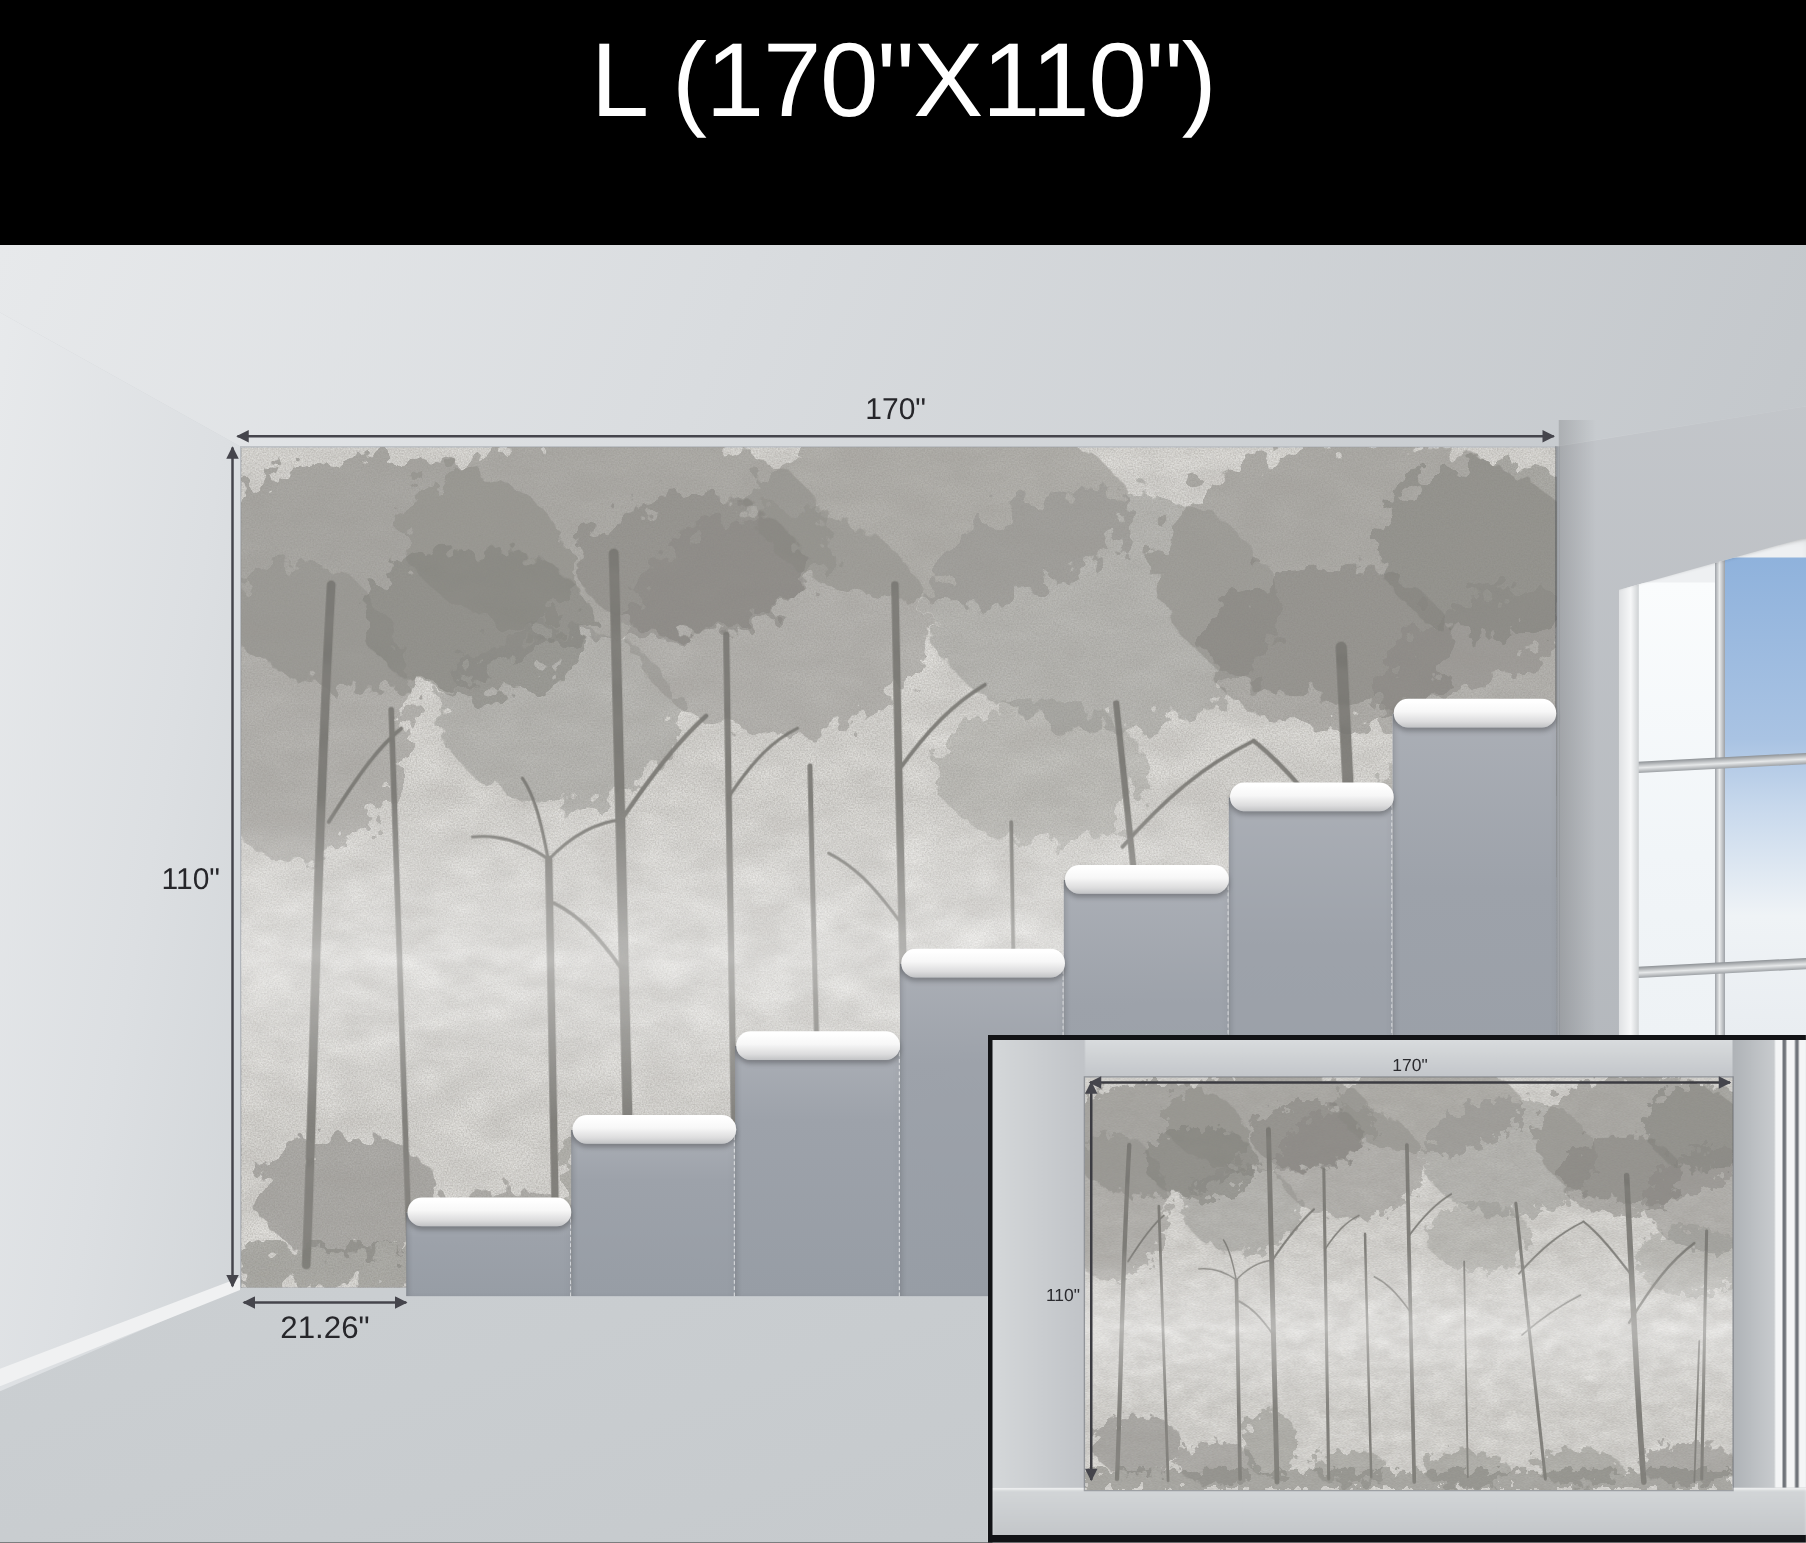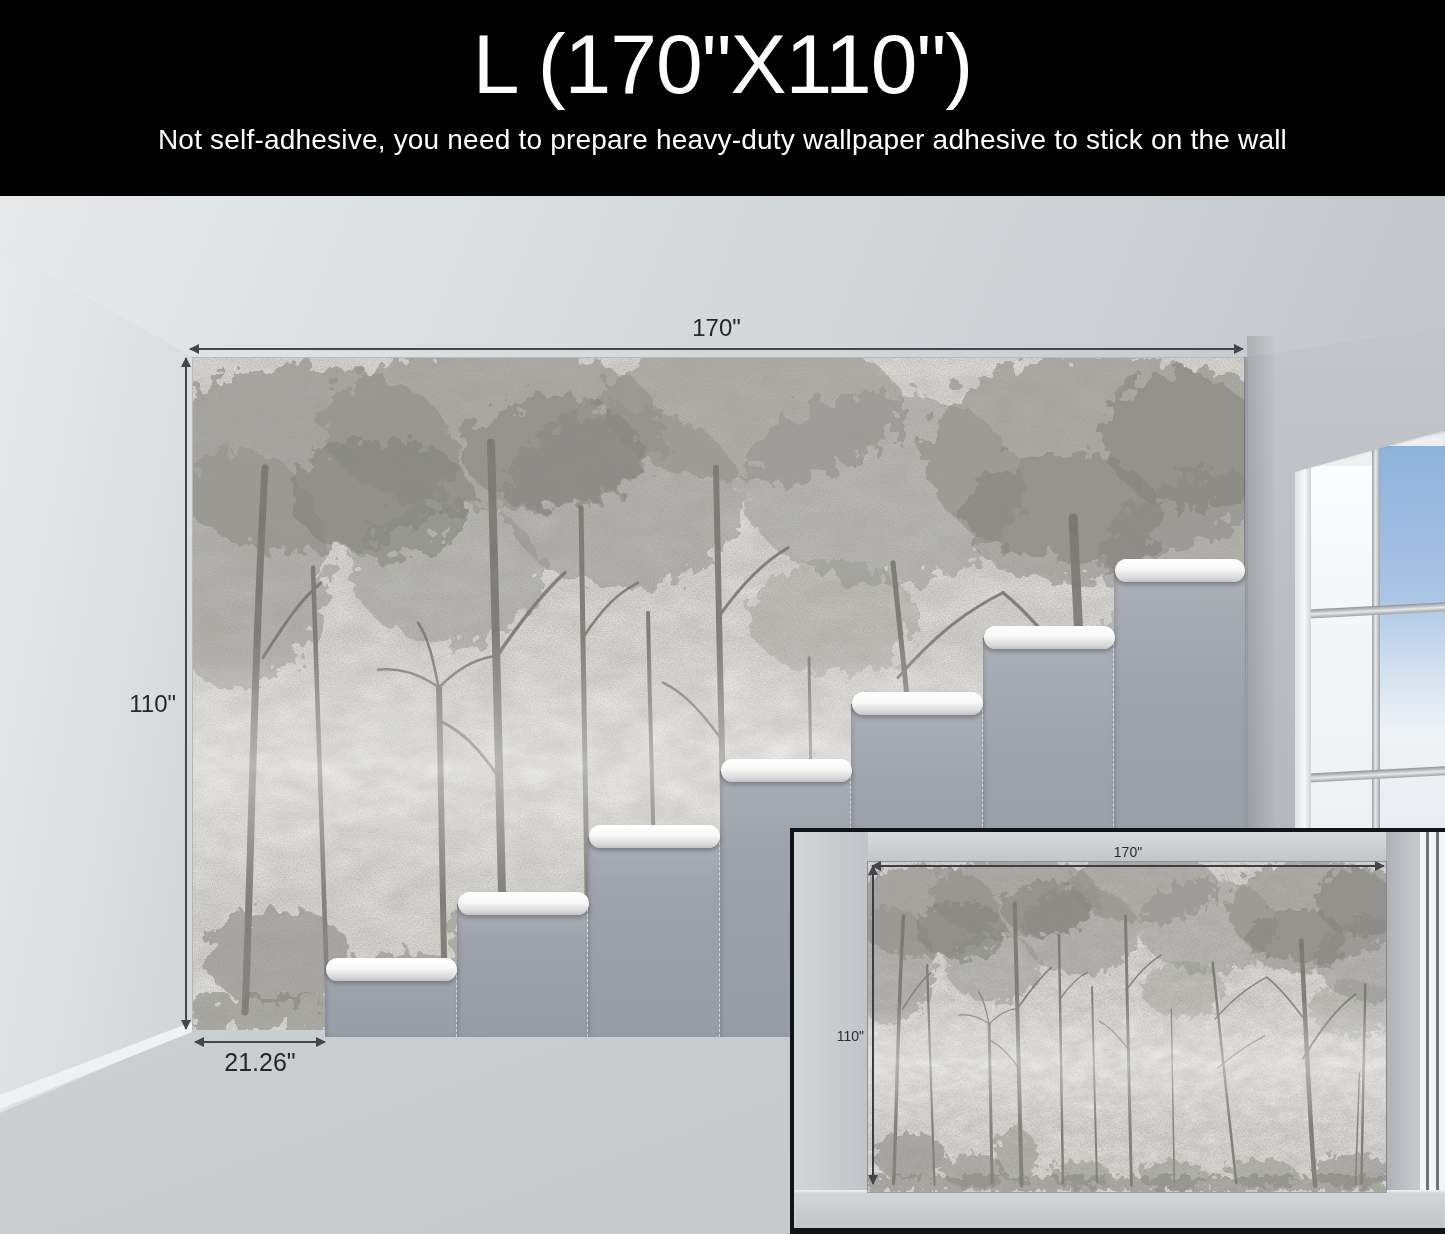--- a/index.html
+++ b/index.html
@@ -186,21 +186,20 @@
       <rect y="640" width="1052" height="33" filter="url(#leaf)" fill="#7f7e78" opacity="0.5"></rect>
       <rect width="1052" height="673" filter="url(#spots)" opacity="0.22"></rect>
     </g>
   </defs>
 </svg>
 
 <div class="canvas">
 
   <header class="banner">
     <div class="title">L (170"X110")</div>
-    <div class="subtitle">Not self-adhesive, you need to prepare heavy-duty wallpaper adhesive to stick on the wall</div>
   </header>
 
   <div class="scene">
 
     <div class="floor"></div>
     <div class="ceiling"></div>
     <div class="wall-left"></div>
     <div class="skirting-left"></div>
     <div class="wall-back"></div>
     <div class="wall-right"></div>

